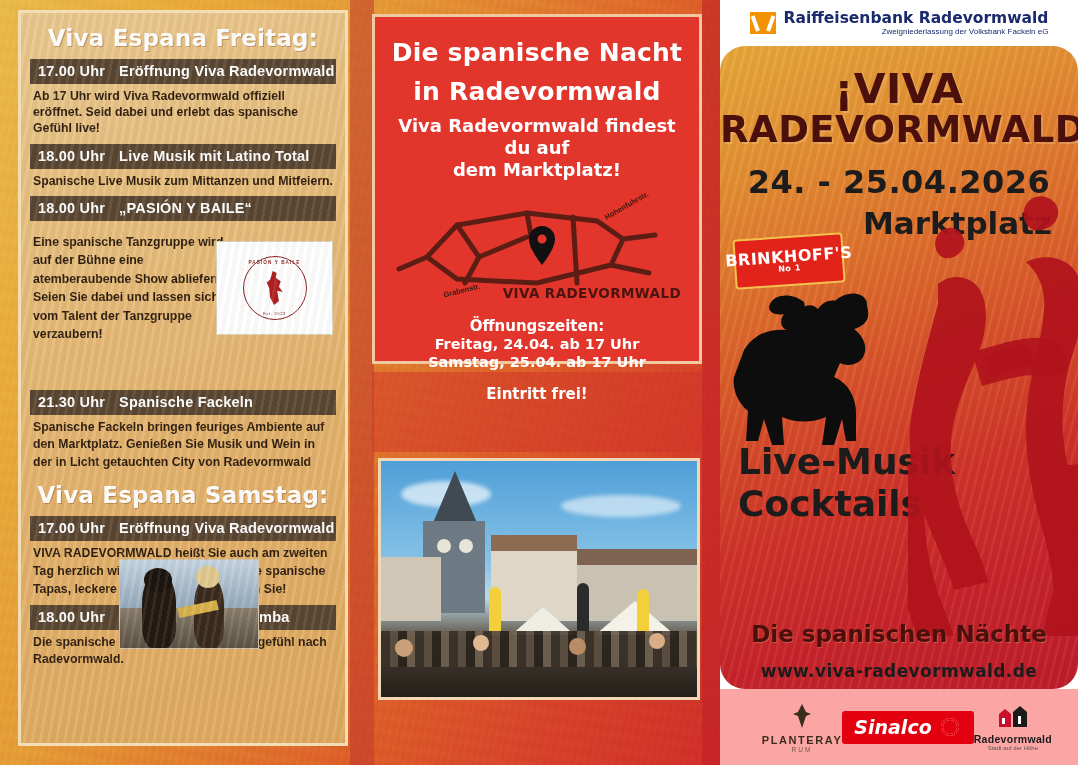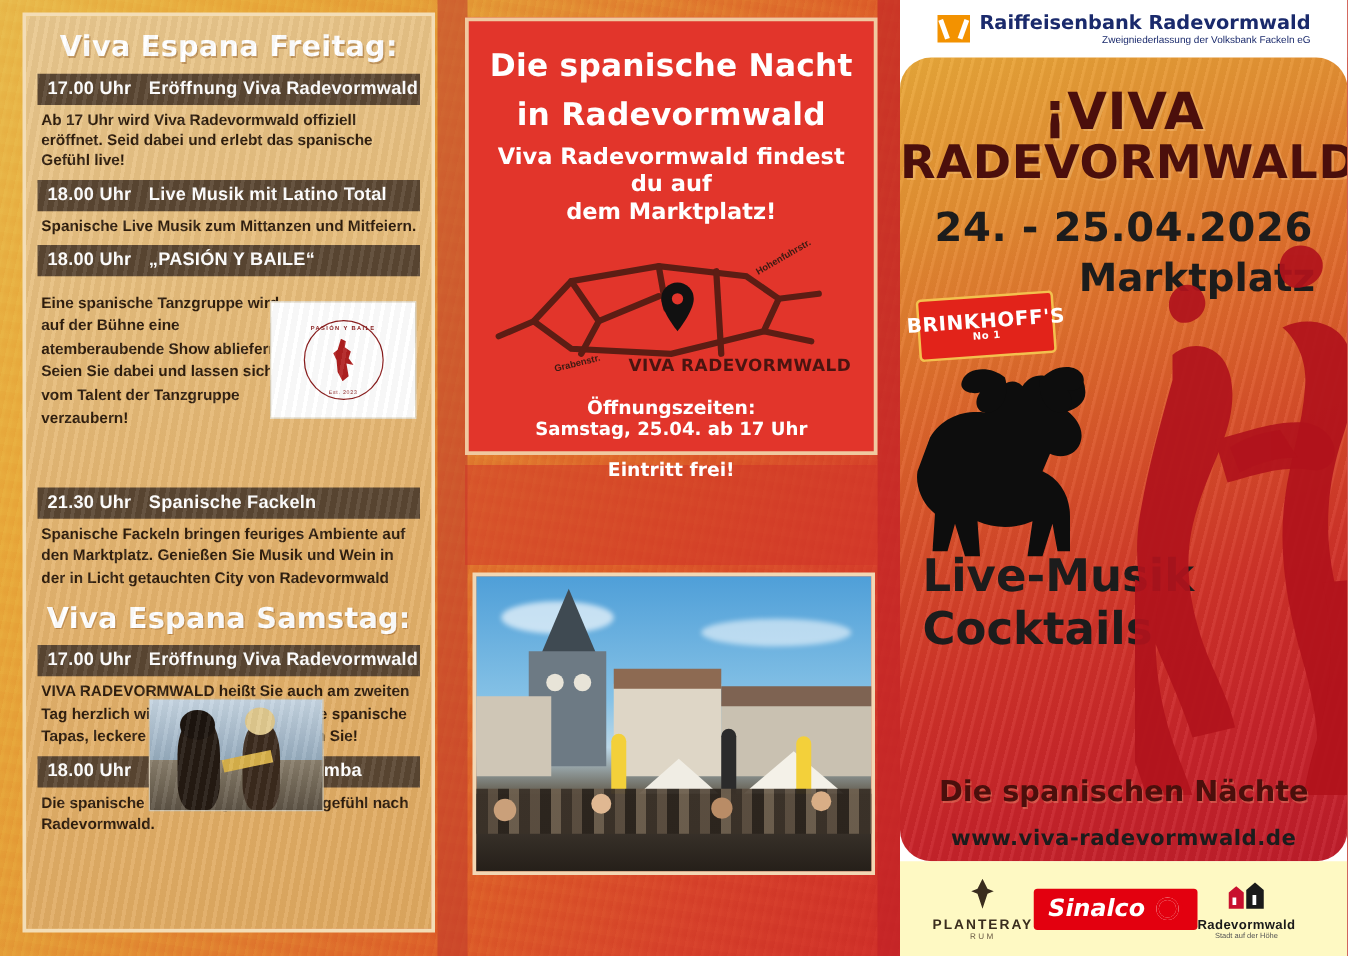--- a/index.html
+++ b/index.html
@@ -391,24 +391,24 @@
     font-family: "DejaVu Sans", sans-serif;
     font-weight: bold;
     font-size: 17px;
     color: #1c1c1c;
     letter-spacing: 0.4px;
   }
   .poster-foot {
     position: absolute;
     left: 0; right: 0; bottom: 0;
     height: 76px;
-    background: #fef9c3;
+    background: #fca5a5;
     display: flex;
     align-items: center;
-    justify-content: flex-start;
+    justify-content: flex-end;
     padding: 0 26px;
     box-sizing: border-box;
   }
   .sponsor { text-align: center; color: #222; }
   .planteray-name {
     font-size: 11px; letter-spacing: 1.6px; color: #3a2d1e; font-weight: bold;
   }
   .planteray-sub { font-size: 6.5px; letter-spacing: 2px; color: #6a5a44; }
   .sinalco {
     background: #e3000f;
@@ -537,20 +537,21 @@
         </g>
         <path d="M168 52 a13 13 0 1 0 -26 0 c0 10 13 26 13 26 s13 -16 13 -26 z" fill="#111"></path>
         <circle cx="155" cy="52" r="4.5" fill="#e2352b"></circle>
       </svg>
       <div class="map-label" style="right:36px;top:14px;transform:rotate(-30deg);">Hohenfuhrstr.</div>
       <div class="map-label" style="left:56px;bottom:12px;transform:rotate(-14deg);">Grabenstr.</div>
       <div class="map-venue">VIVA RADEVORMWALD</div>
     </div>
 
     <div class="open-head">Öffnungszeiten:</div>
+    <div class="open-line">Freitag, 24.04. ab 17 Uhr</div>
     <div class="open-line">Samstag, 25.04. ab 17 Uhr</div>
     <div class="free-line">Eintritt frei!</div>
   </div>
 
   <div class="mid-photo">
 
     <div style="position:absolute;left:20px;top:20px;width:90px;height:26px;background:rgba(255,255,255,.65);border-radius:50%;filter:blur(2px);"></div>
     <div style="position:absolute;left:180px;top:34px;width:120px;height:22px;background:rgba(255,255,255,.55);border-radius:50%;filter:blur(2px);"></div>
 
     <div style="position:absolute;left:52px;top:10px;width:0;height:0;border-left:22px solid transparent;border-right:22px solid transparent;border-bottom:52px solid #3f4a52;"></div>

